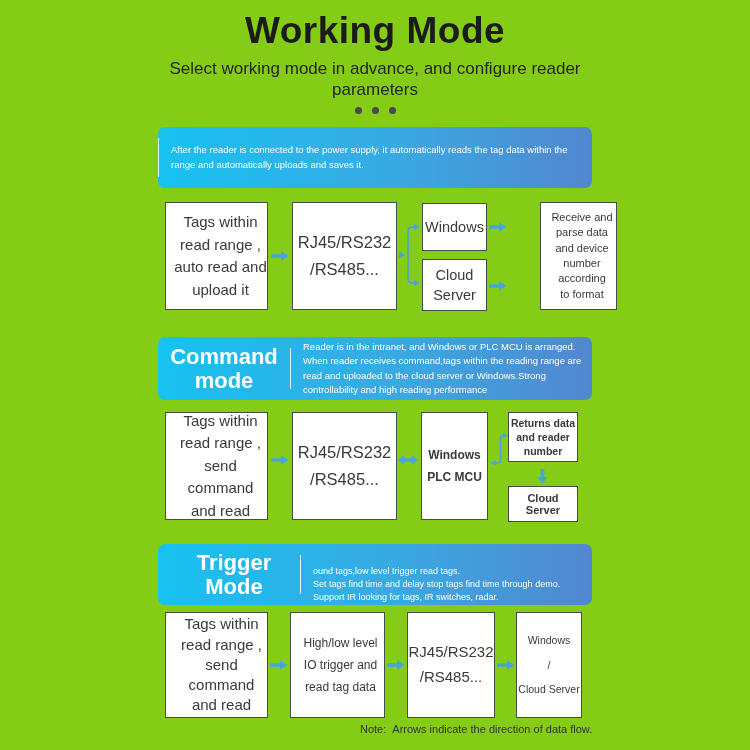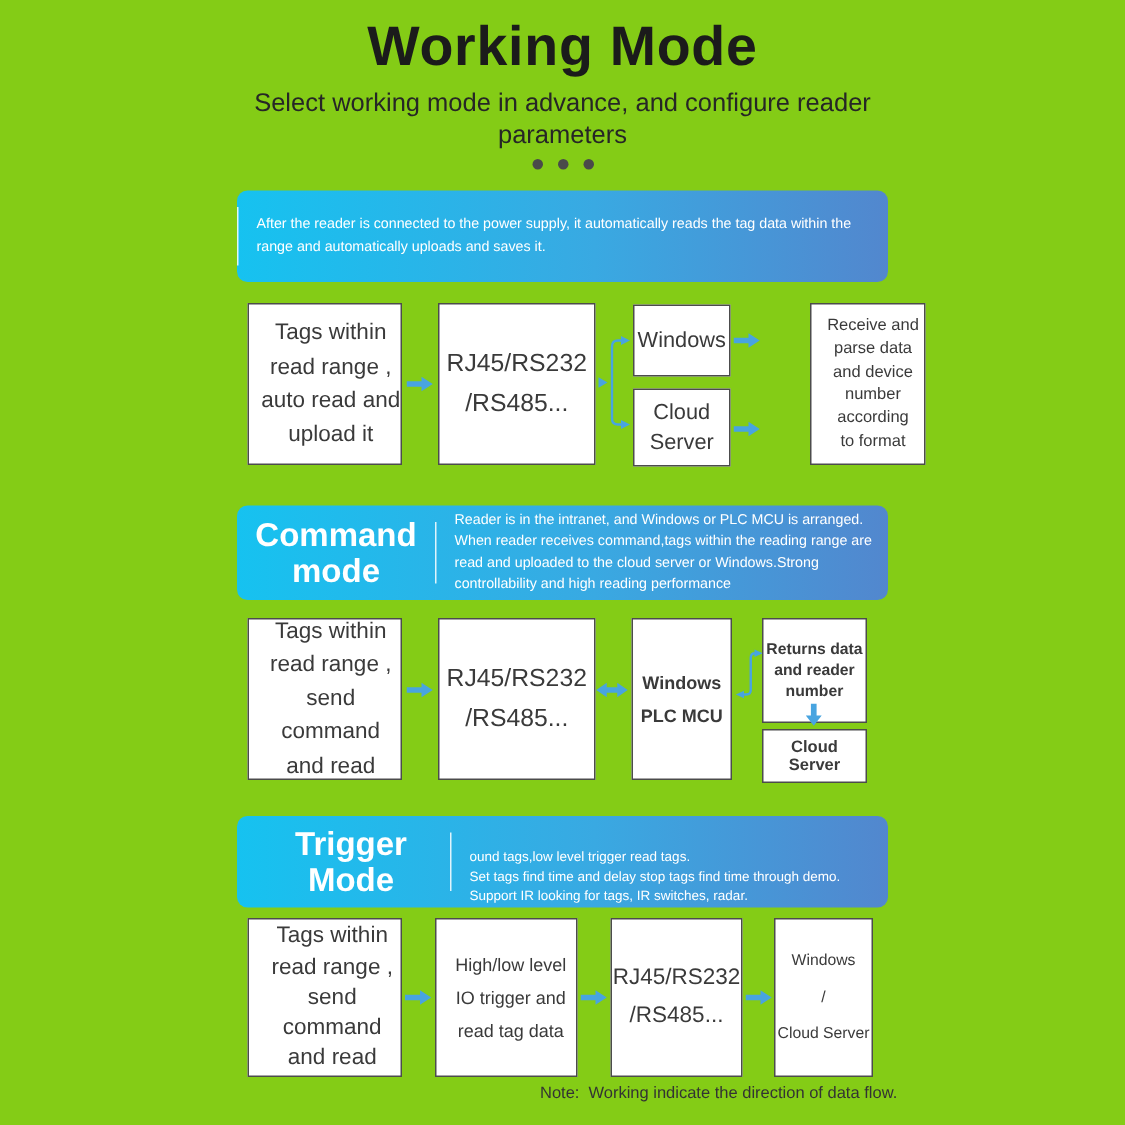--- a/index.html
+++ b/index.html
@@ -168,21 +168,21 @@
   </div>
 
   <div class="arr" style="left:489px;top:430px;">
     <svg width="20" height="40" viewBox="0 0 20 40">
       <path d="M6 33 H8.5 Q11.5 33 11.5 30 V8.5 Q11.5 5.5 14.5 5.5 H15" fill="none" stroke="#48a4e0" stroke-width="1.6"></path>
       <path d="M7 30.5 L1.5 33 L7 35.5 Z" fill="#48a4e0"></path>
       <path d="M14 3 L19.5 5.5 L14 8 Z" fill="#48a4e0"></path>
     </svg>
   </div>
 
-  <div class="fbox returns-box" style="left:508px;top:412px;width:70px;height:70px;">
+  <div class="fbox returns-box" style="left:508px;top:412px;width:70px;height:50px;">
     <div class="txt pre center">Returns data
 and reader
 number</div>
   </div>
 
   <div class="arr" style="left:537px;top:469px;">
     <svg width="11" height="15" viewBox="0 0 11 15">
         <path d="M3.6 0 H7.4 V8 H10.8 L5.5 14.8 L0.2 8 H3.6 Z" fill="#48a4e0"></path>
       </svg>
   </div>
@@ -237,16 +237,16 @@
       </svg>
   </div>
 
   <div class="fbox dest-box" style="left:516px;top:612px;width:66px;height:106px;">
     <div class="txt pre center">Windows
 /
 Cloud Server</div>
   </div>
 
   <div class="note">
-    <span class="lbl">Note:</span><span>Working indicate the direction of data flow.</span>
+    <span class="lbl">Note:</span><span>Arrows indicate the direction of data flow.</span>
   </div>
 
 </div>
 
 </body></html>

